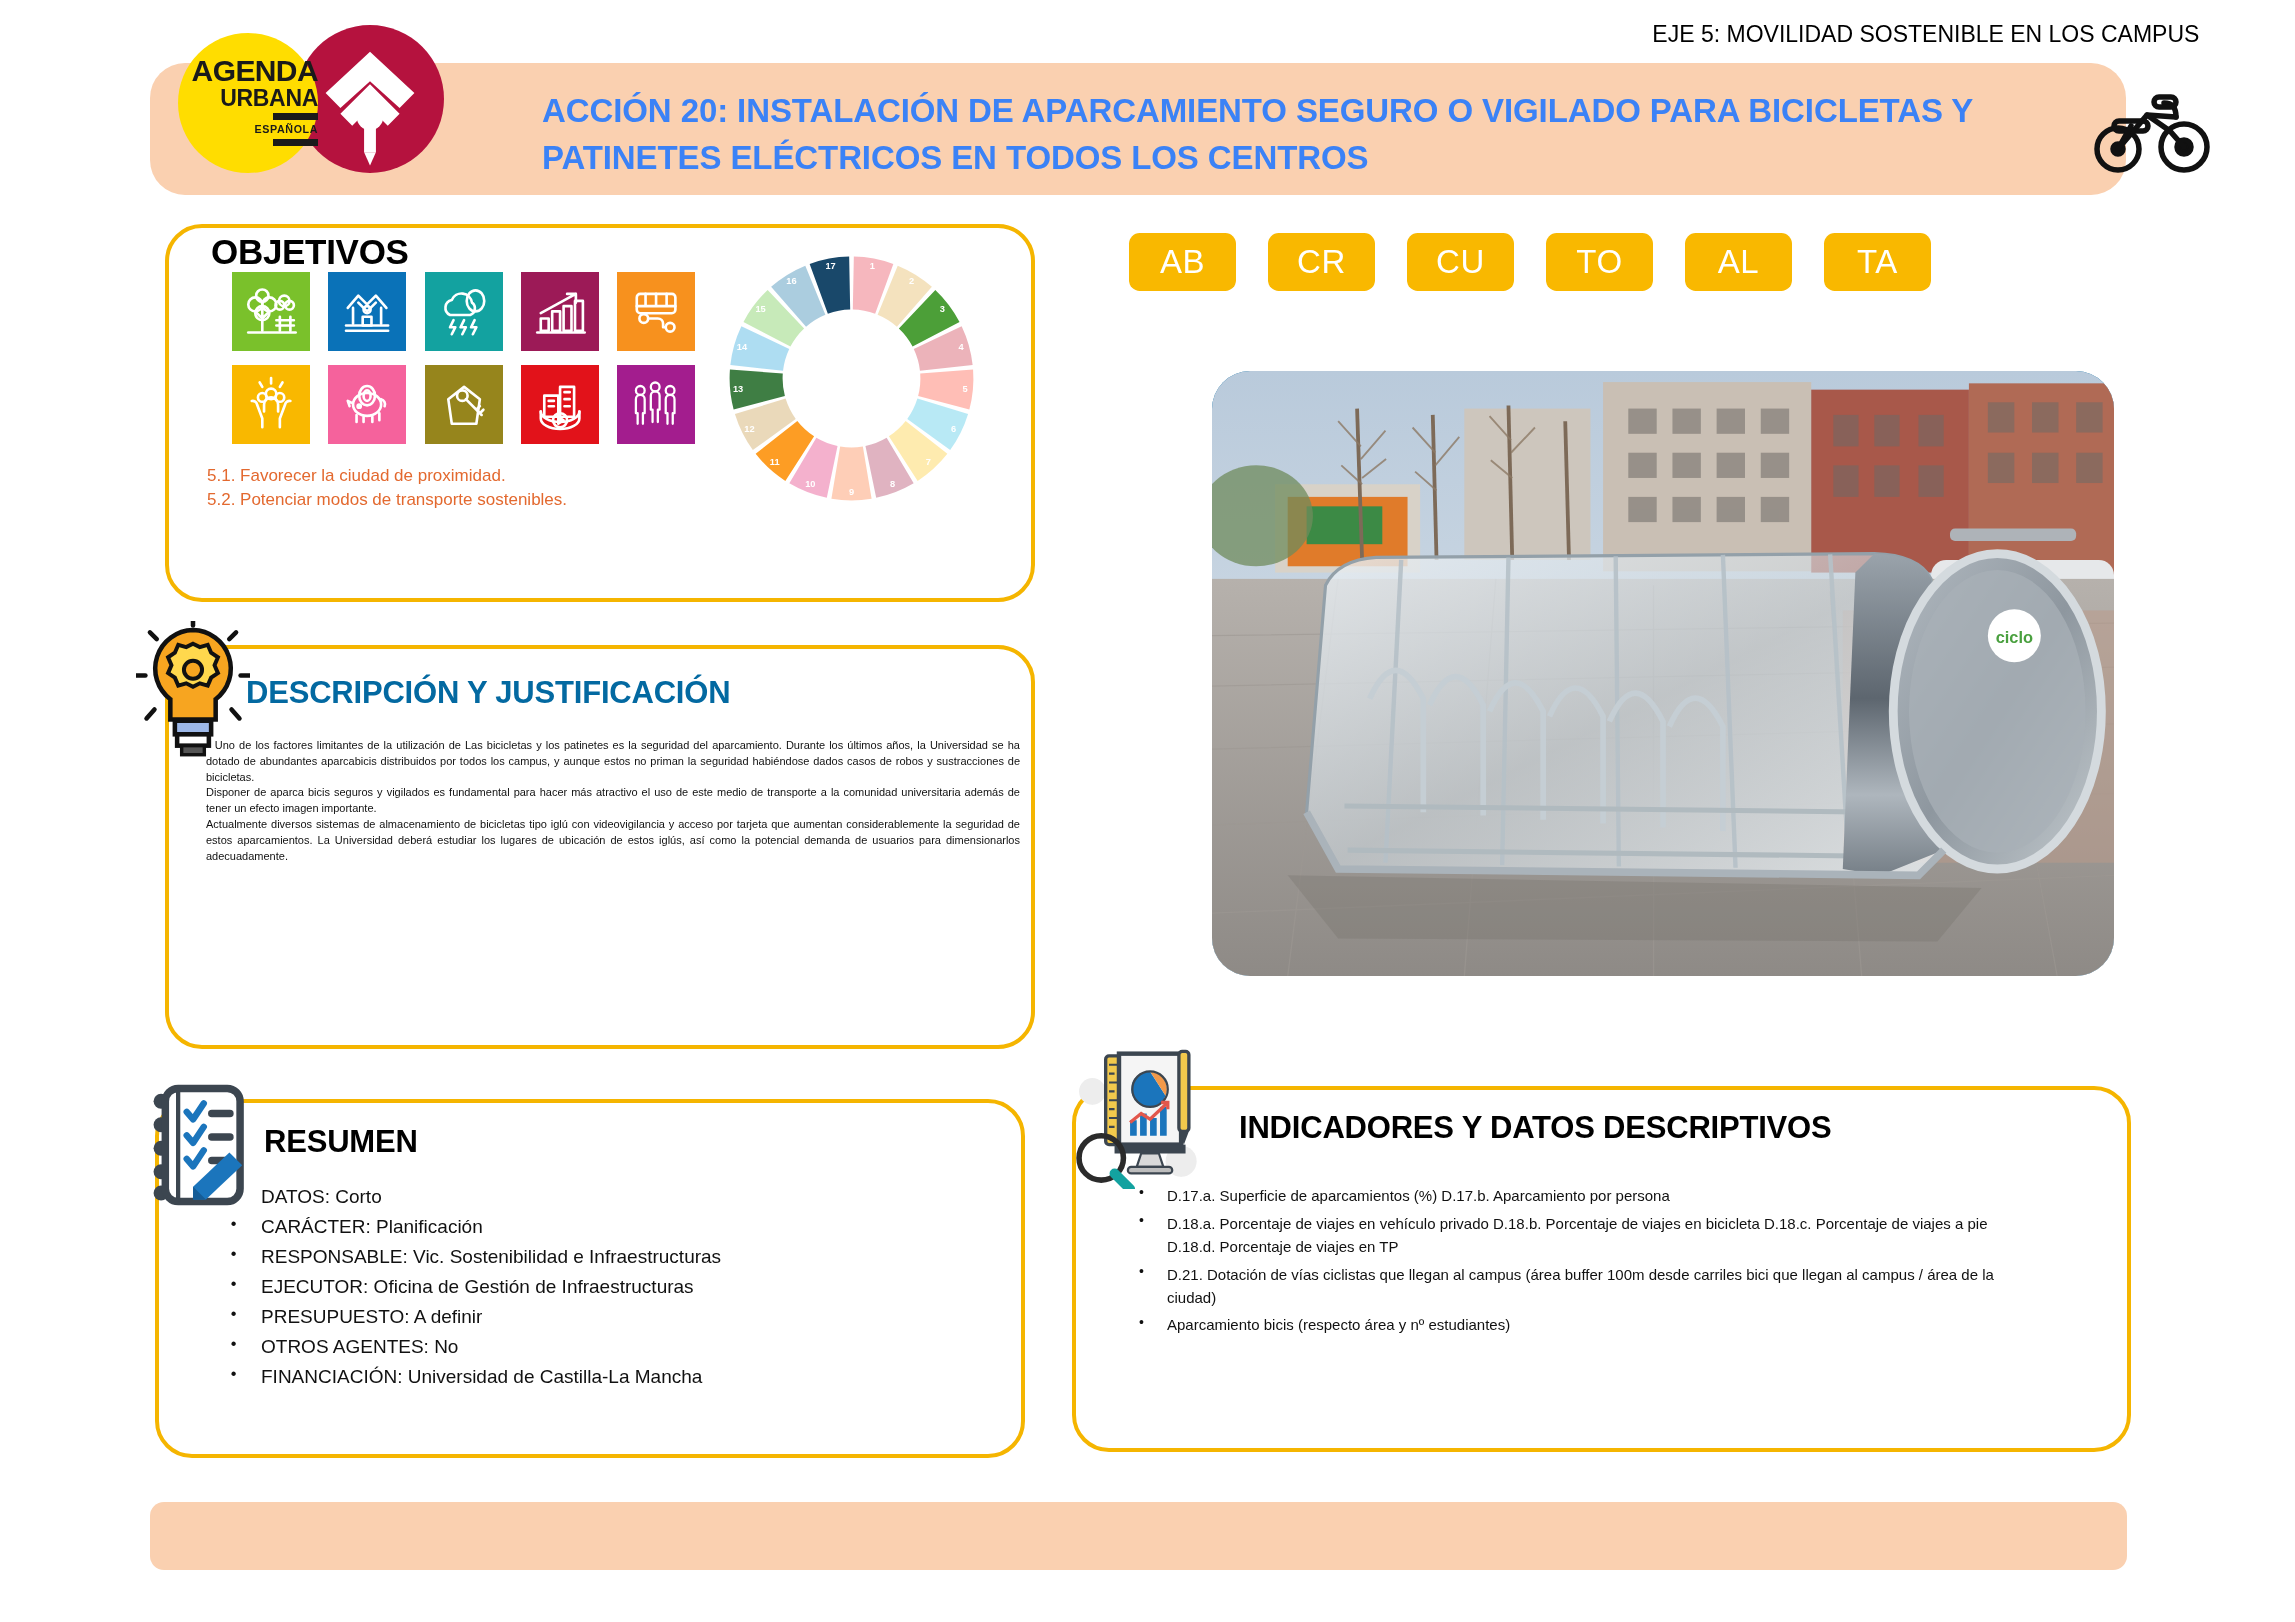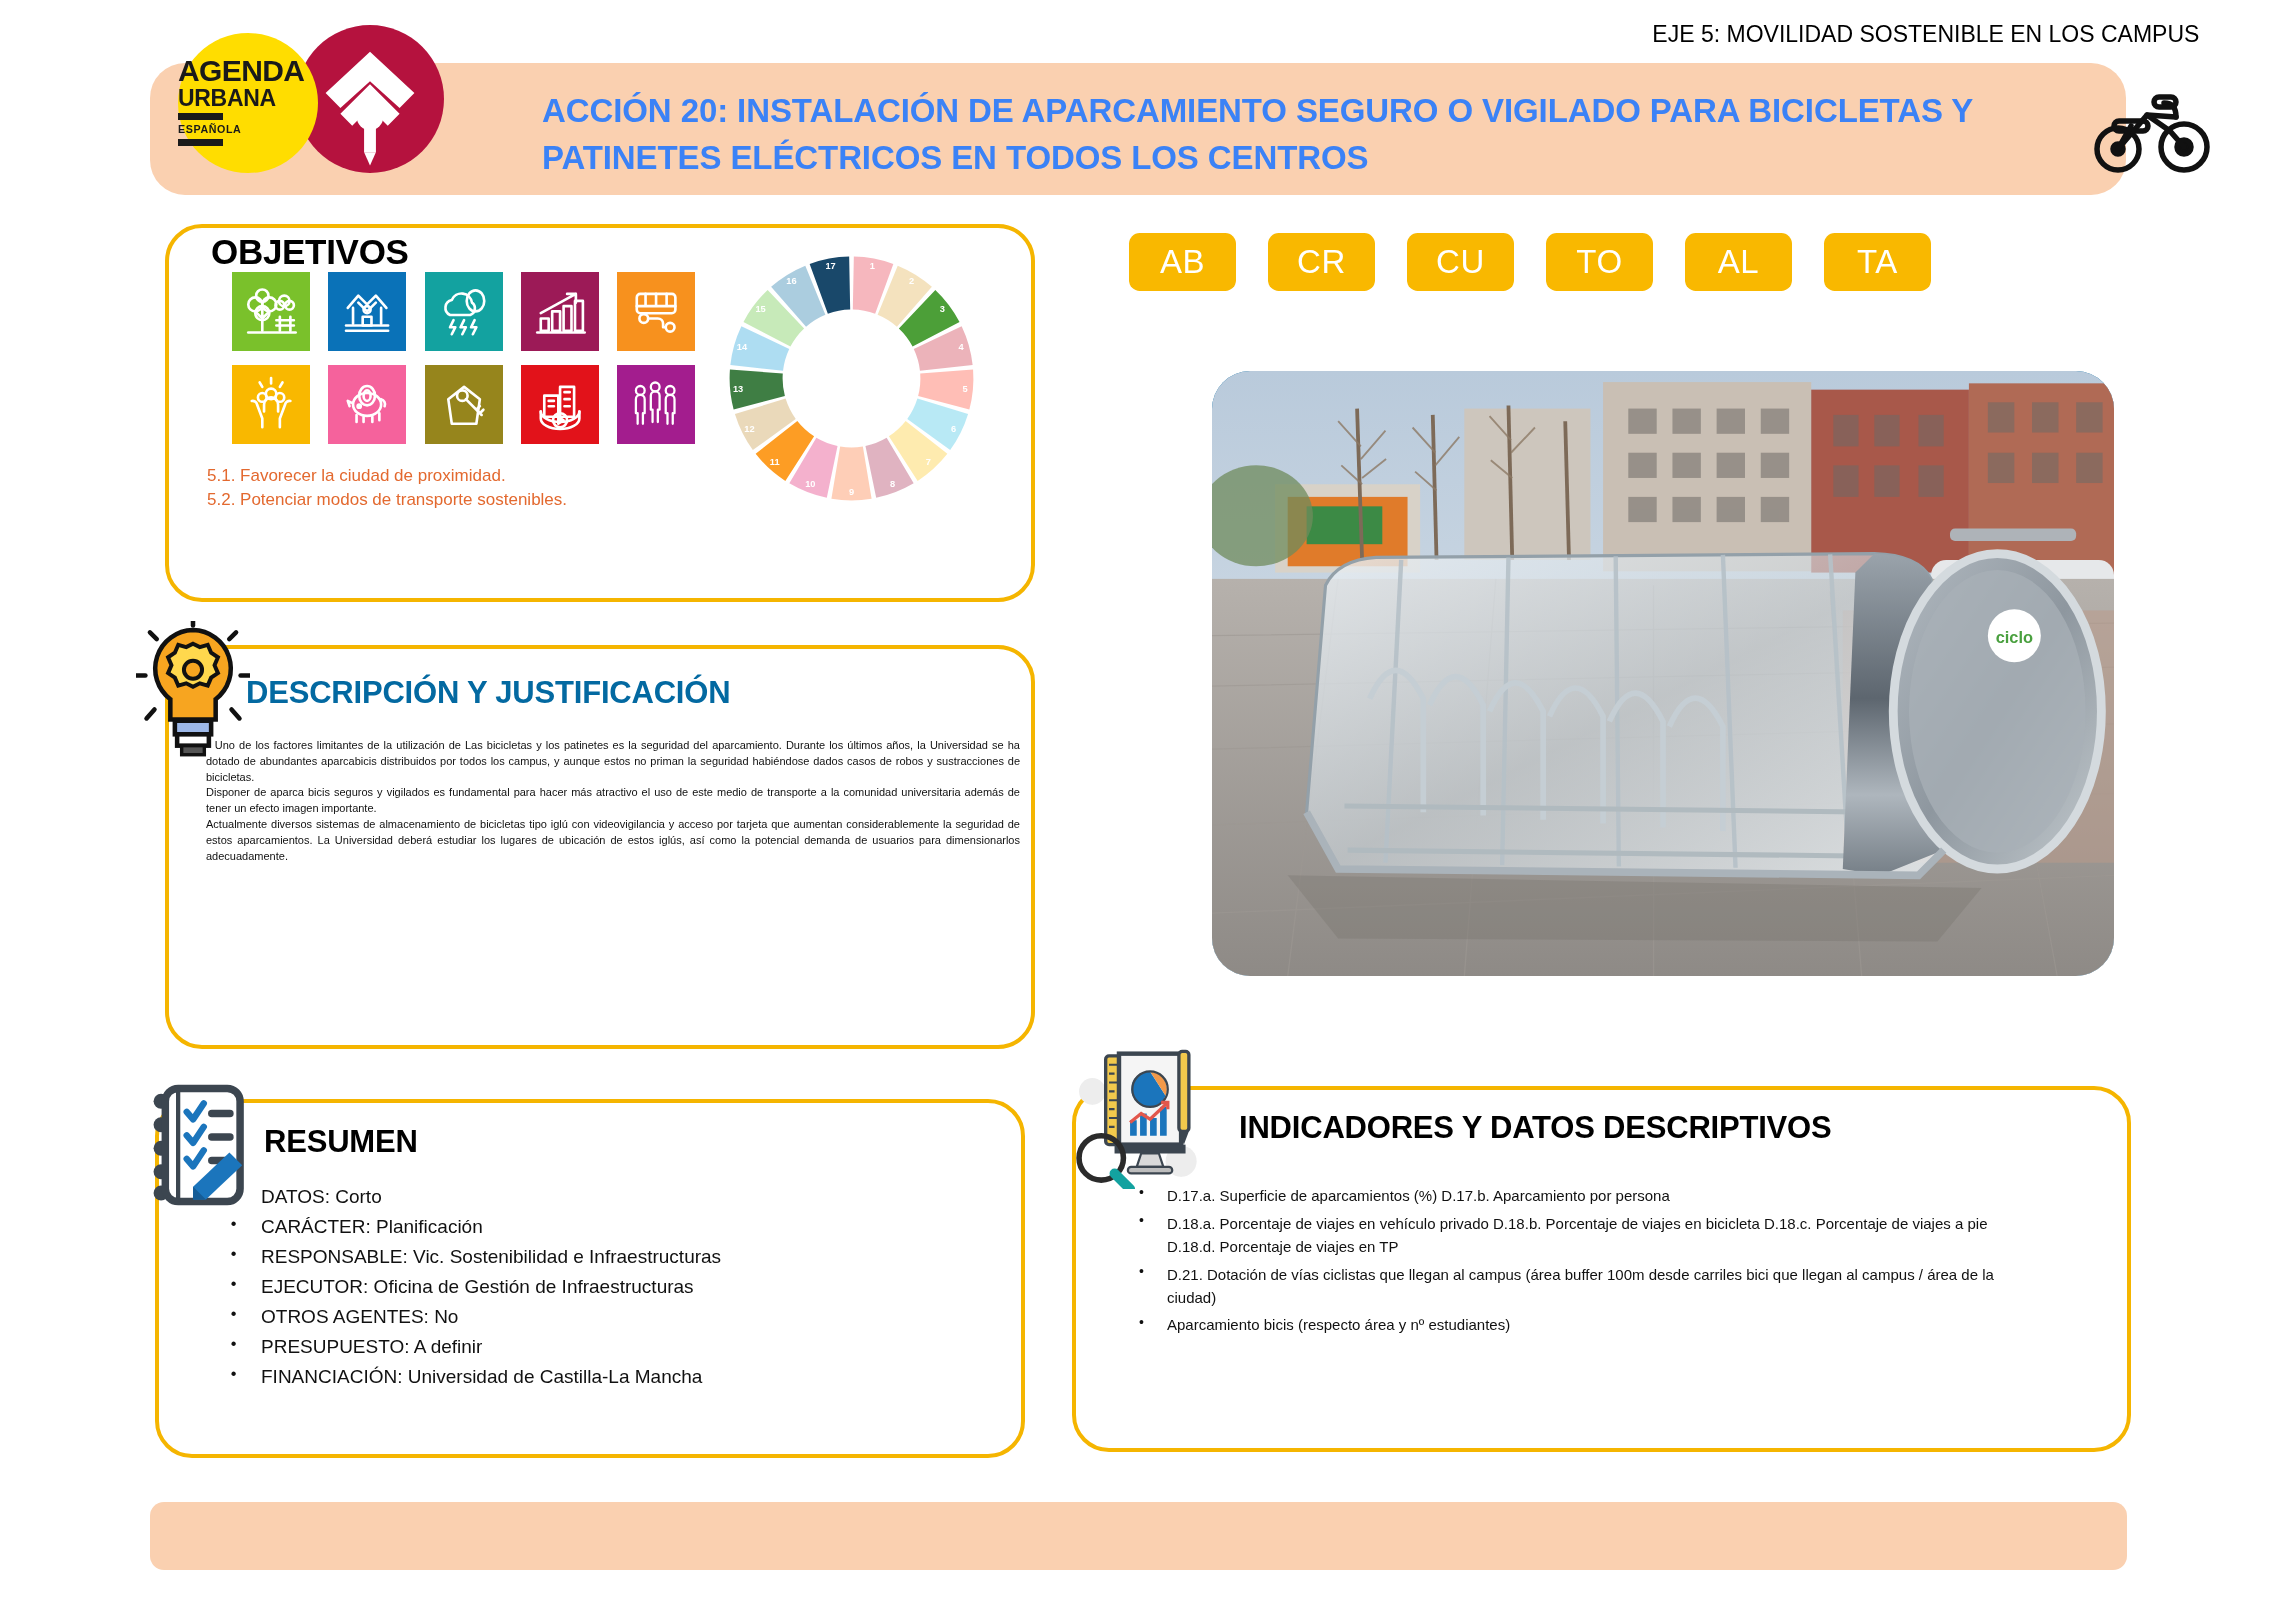--- a/index.html
+++ b/index.html
@@ -16,21 +16,21 @@
     background:#FAD0B0;border-radius:35px;
   }
   .header-title{
     position:absolute;left:542px;top:88px;width:1450px;
     font-size:33px;font-weight:bold;color:#3b82f6;line-height:1.42;
     letter-spacing:-0.1px;
   }
   .logo-yellow{
     position:absolute;left:178px;top:33px;width:140px;height:140px;
     background:#FFDD00;border-radius:50%;z-index:3;
-    display:flex;flex-direction:column;align-items:flex-start;justify-content:center;
+    display:flex;flex-direction:column;align-items:flex-end;justify-content:center;
   }
   .logo-yellow .l1{font-size:30px;font-weight:bold;color:#1a1a1a;letter-spacing:-0.6px;line-height:0.95;font-family:"Liberation Sans",sans-serif;}
   .logo-yellow .l2{font-size:23px;font-weight:bold;color:#1a1a1a;letter-spacing:-0.3px;line-height:1.05;}
   .logo-yellow .bar{width:45px;height:7px;background:#1a1a1a;margin:3.2px 0;}
   .logo-yellow .l3{font-size:10.7px;font-weight:bold;color:#1a1a1a;letter-spacing:0.6px;}
   .logo-red{
     position:absolute;left:296px;top:25px;width:148px;height:148px;
     background:#B5123E;border-radius:50%;z-index:2;
   }
   .logo-red svg{position:absolute;left:50%;top:50%;transform:translate(-50%,-50%);}
@@ -502,22 +502,22 @@
       <path d="M78 66 L90 78 L56 110 L44 110 L44 98 Z" fill="#1B75BC"></path>
       <path d="M44 98 L44 110 L56 110 Z" fill="#155C96"></path>
     </g>
   </svg>
   <div class="h-res">RESUMEN</div>
   <ul class="res-list">
     <li>DATOS: Corto</li>
     <li>CARÁCTER: Planificación</li>
     <li>RESPONSABLE: Vic. Sostenibilidad e Infraestructuras</li>
     <li>EJECUTOR: Oficina de Gestión de Infraestructuras</li>
+    <li>PRESUPUESTO: A definir</li>
     <li>OTROS AGENTES:  No</li>
-    <li>PRESUPUESTO: A definir</li>
     <li>FINANCIACIÓN: Universidad de Castilla-La Mancha</li>
   </ul>
 
   <div class="panel p-ind"></div>
   <svg class="chart-icon" viewBox="0 0 130 128">
     <g fill="#EDEDED">
       <path d="M8 34 l10 -6 l10 6 l0 12 l-10 6 l-10 -6 Z"></path>
       <circle cx="18" cy="40" r="12"></circle>
       <path d="M86 96 l12 -7 l12 7 l0 14 l-12 7 l-12 -7 Z"></path>
       <circle cx="98" cy="103" r="14"></circle>

